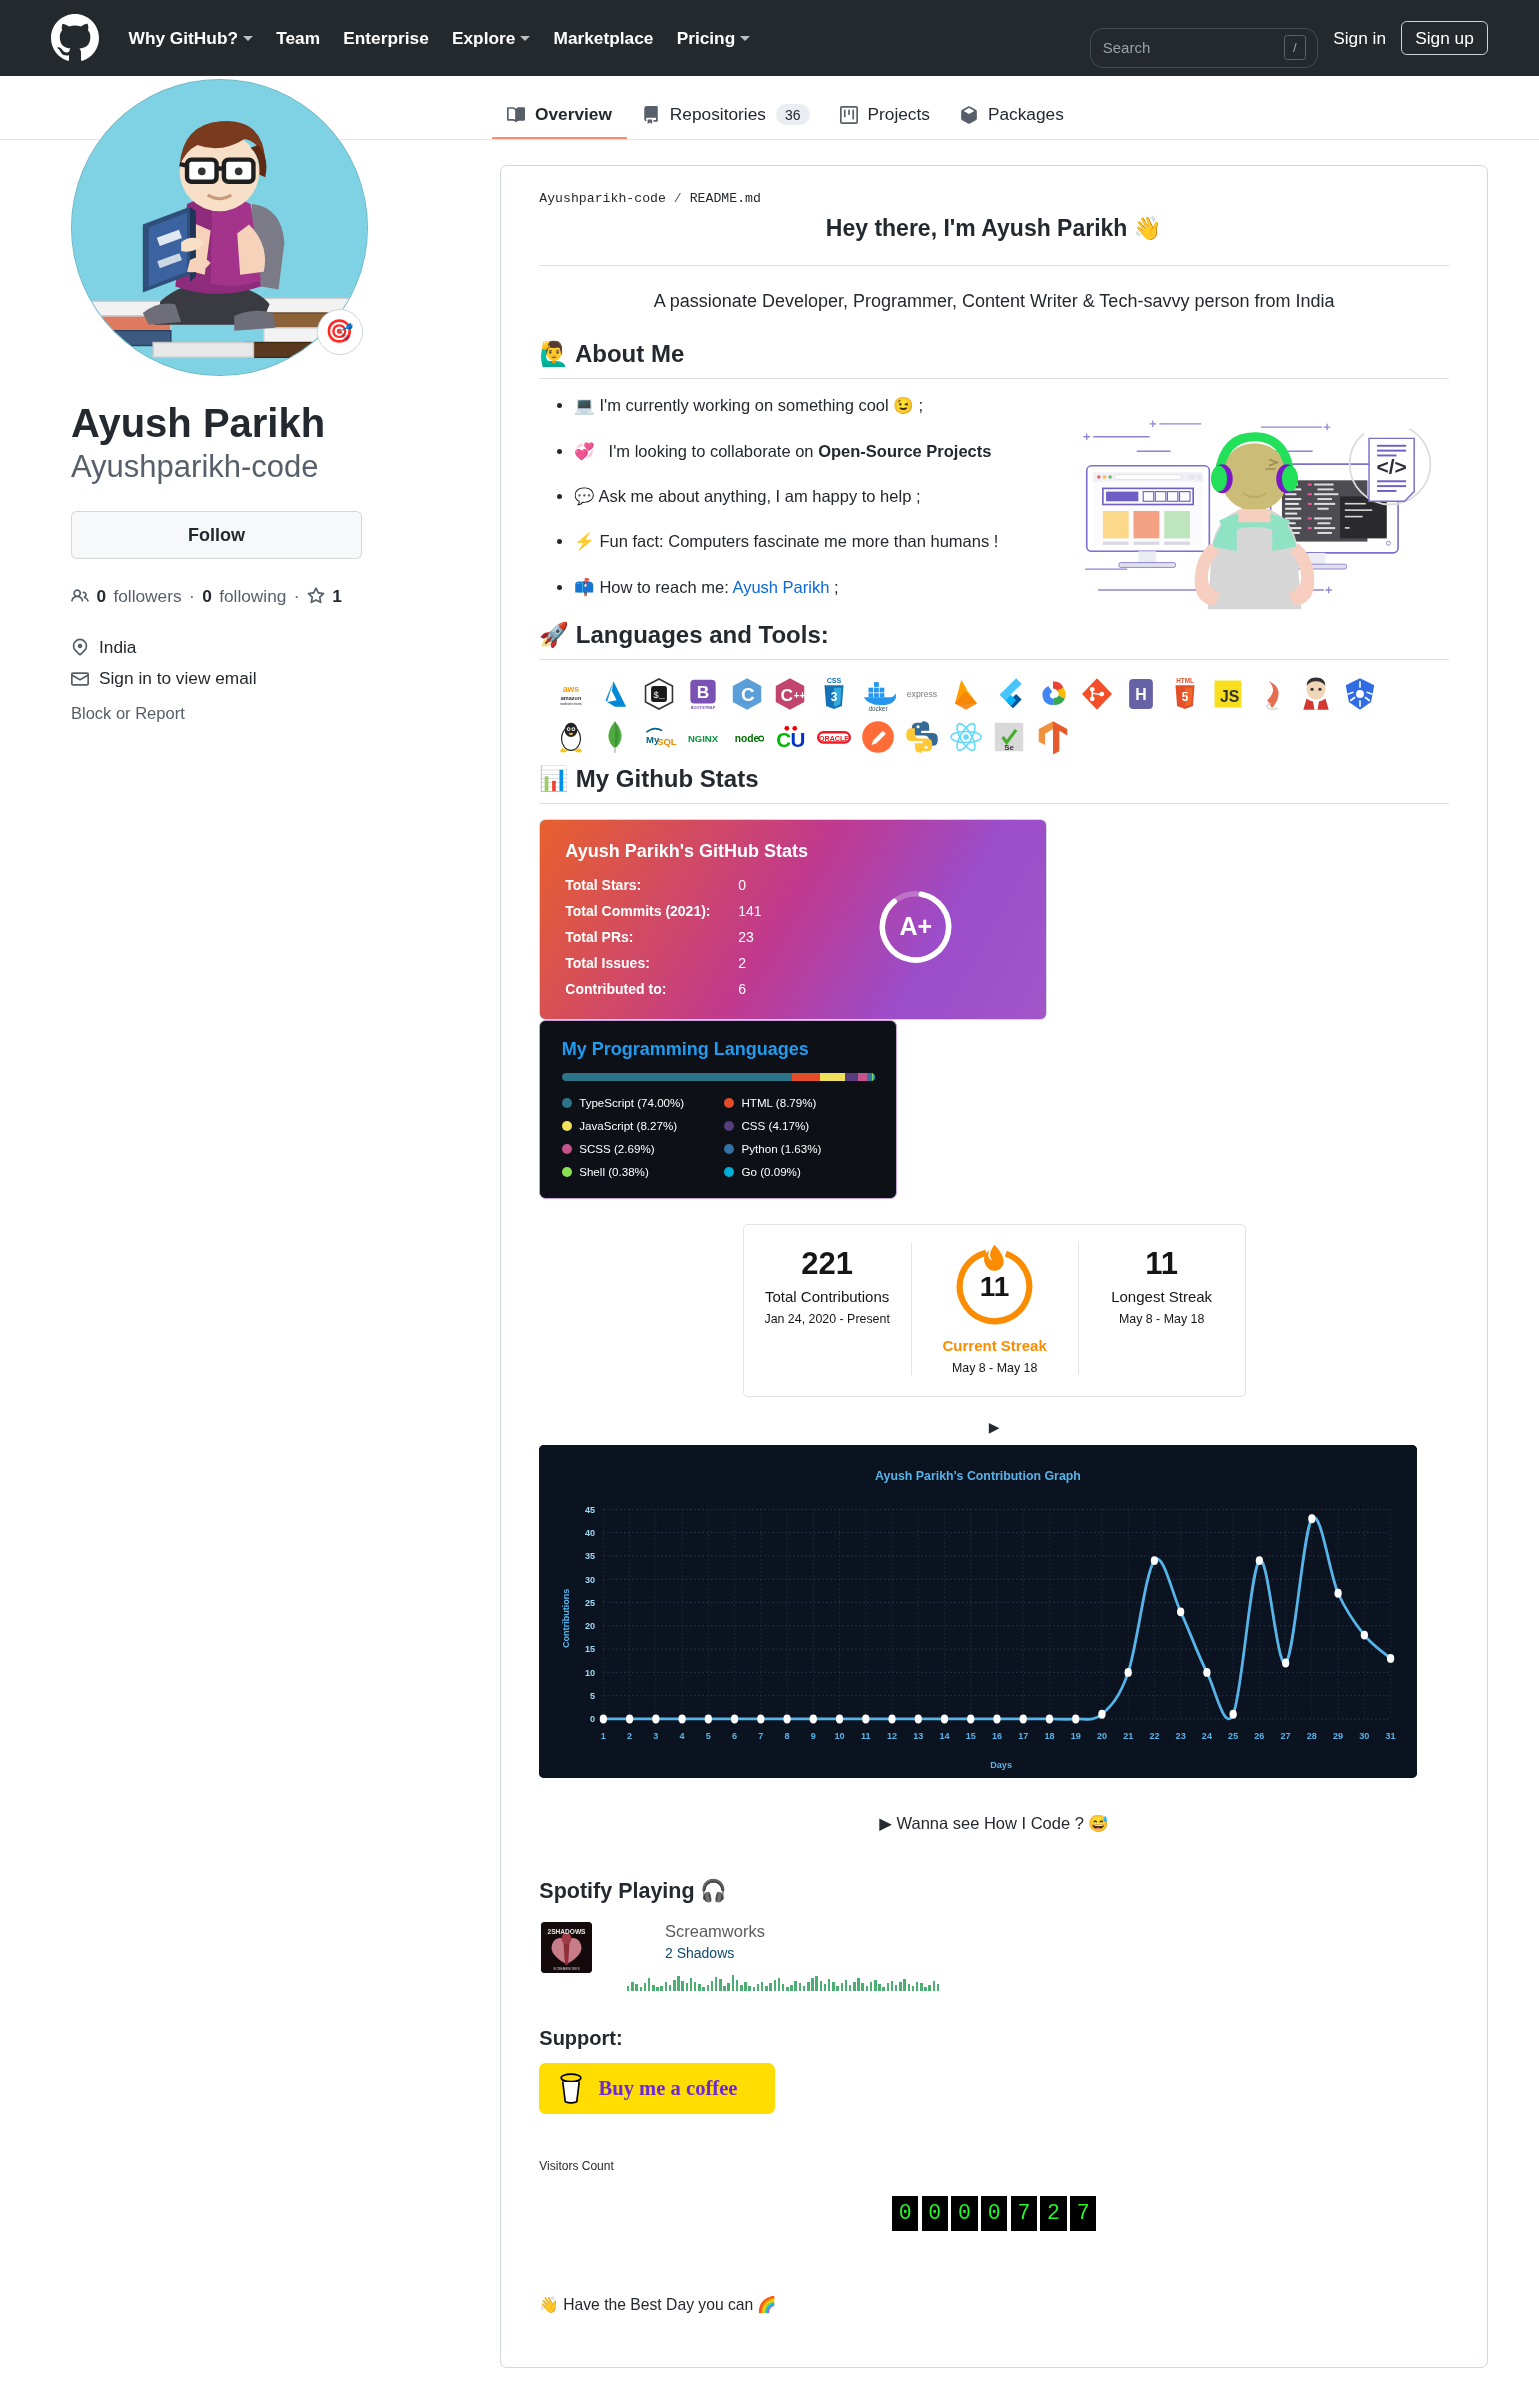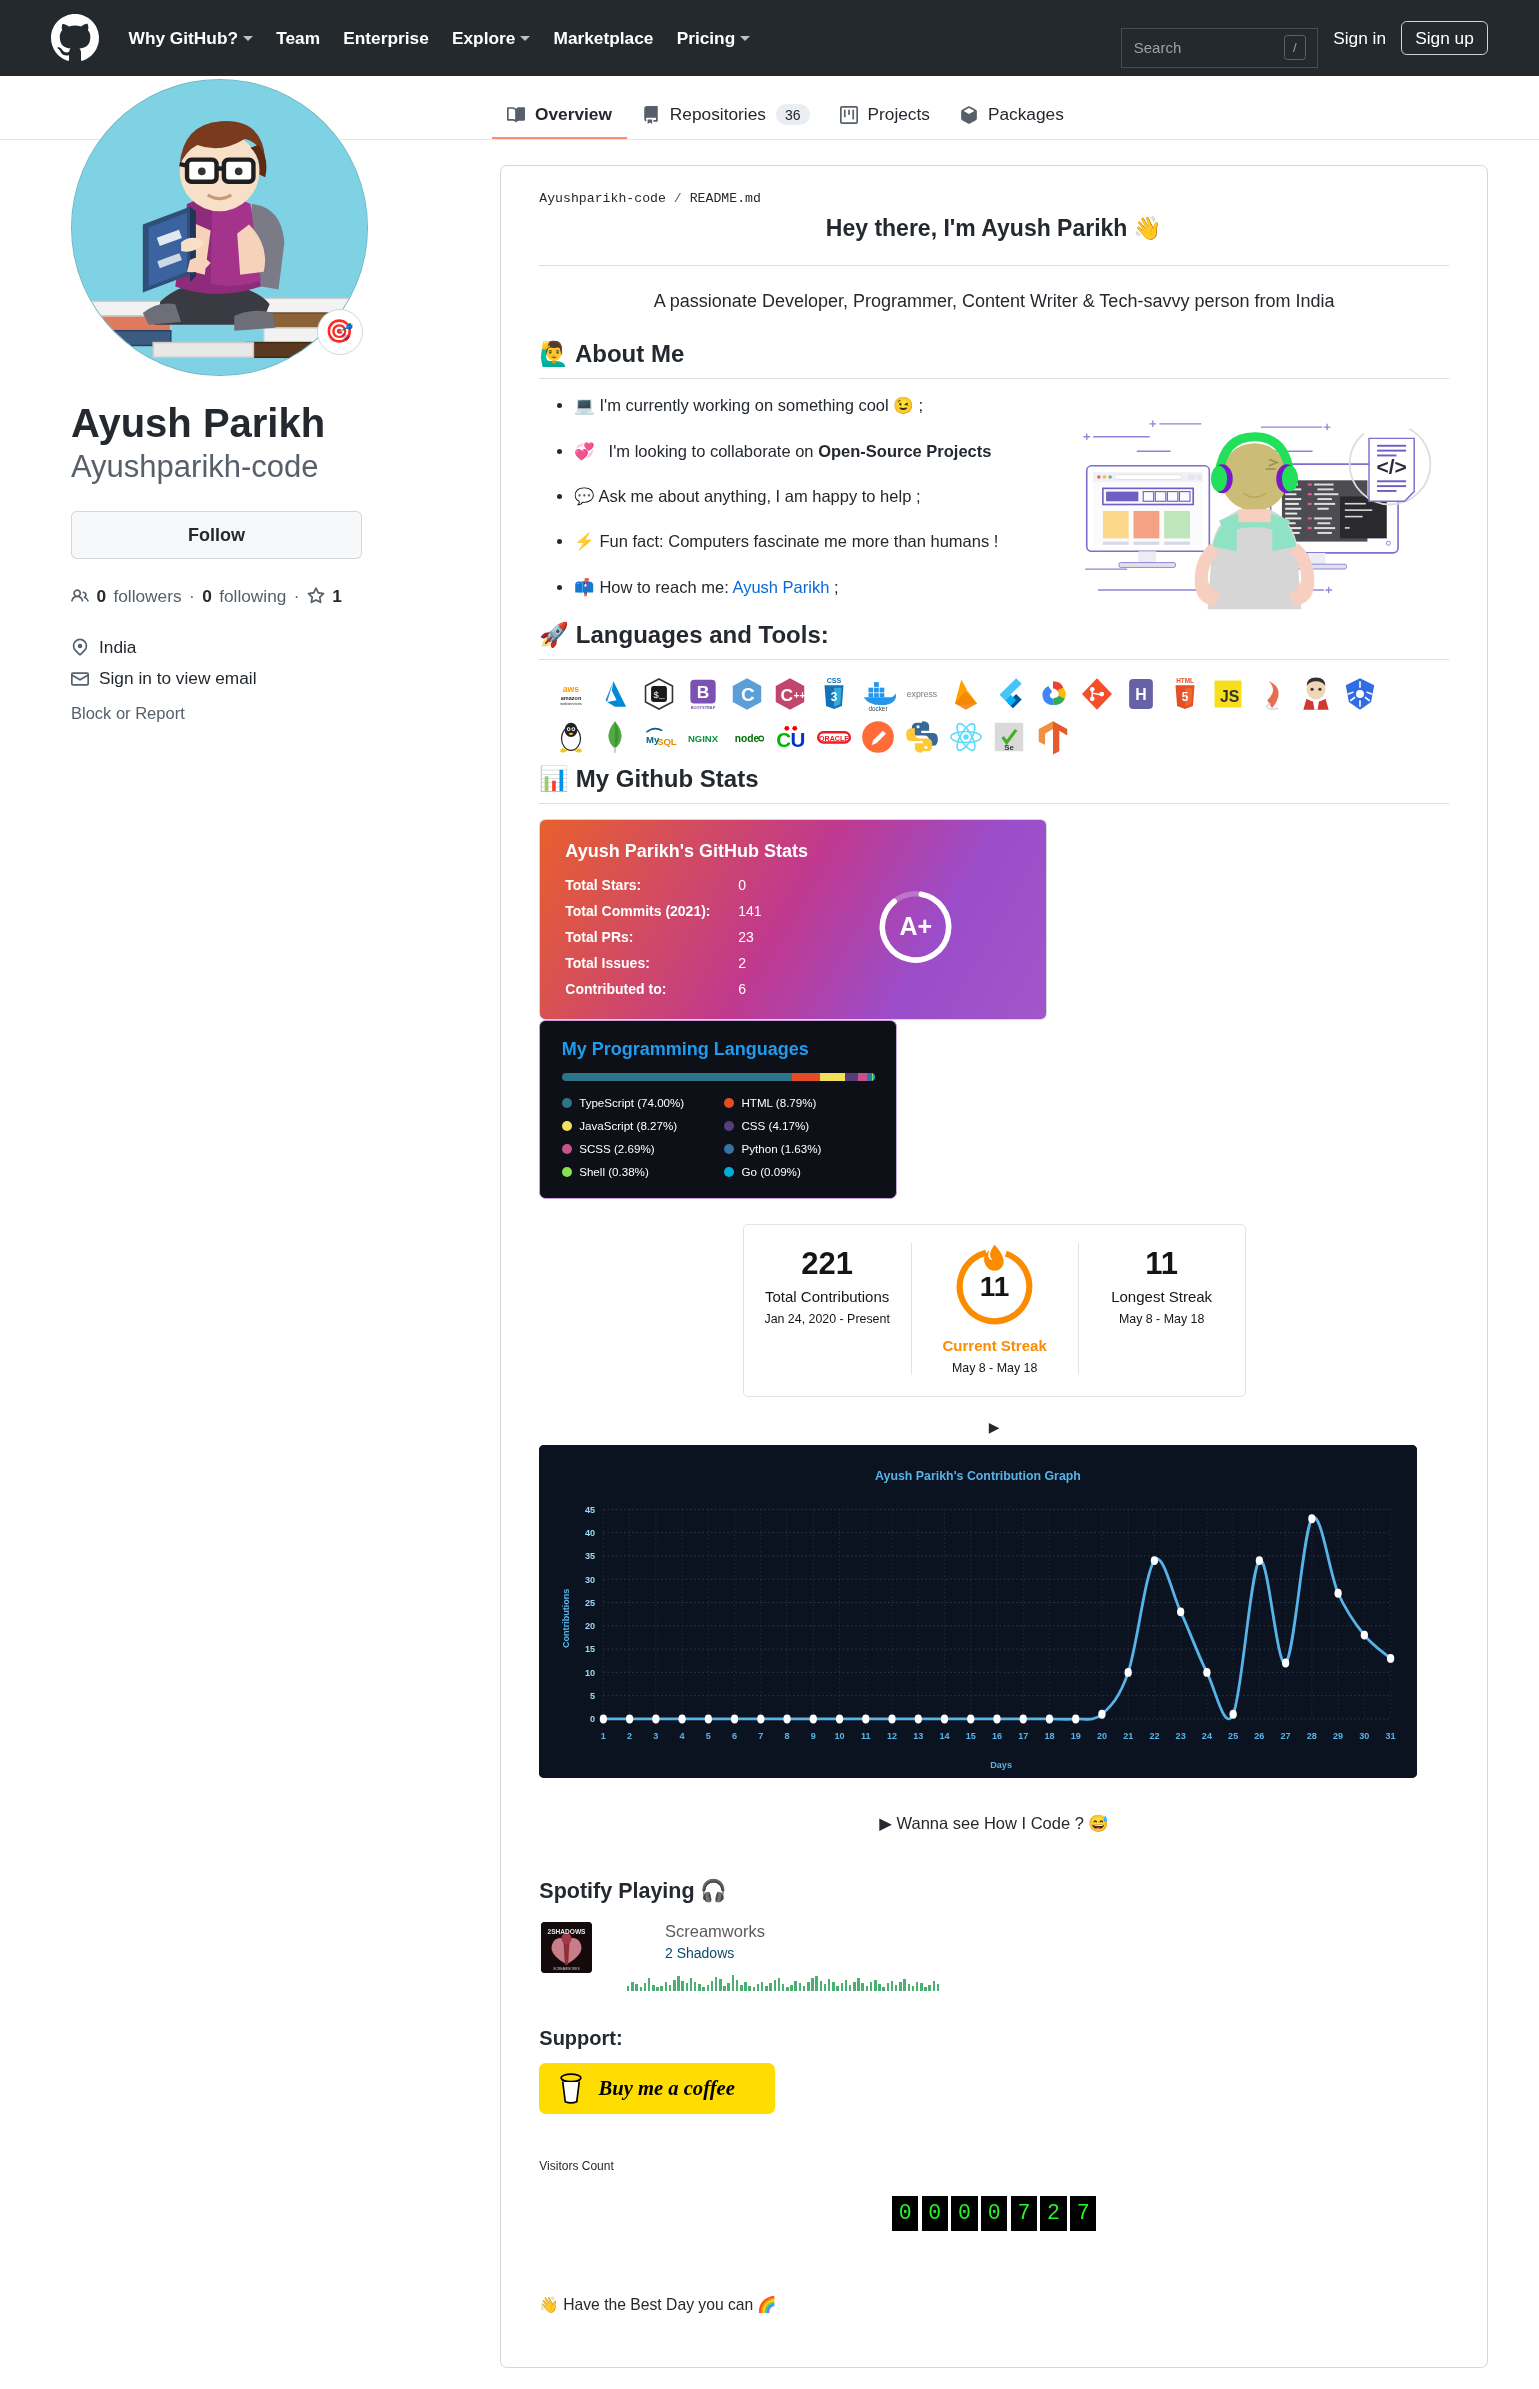--- a/index.html
+++ b/index.html
@@ -24,21 +24,21 @@
   .gh-logo { width: 48px; height: 48px; fill: #fff; flex: 0 0 auto; margin-right: 18px;}
   .gh-nav { display: flex; align-items: center; gap: 0; }
   .gh-nav-item {
     color: #fff; font-size: 17.3px; font-weight: 600;
     padding: 0 11.6px; display: flex; align-items: center; gap: 5px;
     cursor: pointer; white-space: nowrap;
   }
   .caret { width: 0; height: 0; border-left: 5px solid transparent; border-right: 5px solid transparent; border-top: 5px solid #fff; opacity: .7; display:inline-block; }
   .gh-header-right { margin-left: auto; display: flex; align-items: center; gap: 0; }
   .gh-search {
-    width: 197px; height: 40px; border: 0.8px solid #444d56; border-radius: 0;
+    width: 228px; height: 40px; border: 0.8px solid #444d56; border-radius: 13px;
     background: #24292e; color: #b7bdc4; font-size: 15px;
     padding: 0 11.6px; display: flex; align-items: center; position: relative; margin-top: 19px;
   }
   .gh-search input {
     background: transparent; border: 0; outline: 0; color: #b7bdc4;
     font-size: 15px; font-family: inherit; width: 100%;
   }
   .gh-search input::placeholder { color: #9aa1a9; }
   .slash-key {
     width: 21.5px; height: 25px; border: 0.8px solid #5b6167; border-radius: 3.3px;
@@ -220,21 +220,21 @@
   .equalizer { display: flex; align-items: flex-end; gap: 1.7px; height: 18px; margin-top: 11.6px; margin-left: -38px;}
   .equalizer i { width: 2.5px; background: #4caf72; display: block; }
 
   
   .support-head { font-size: 20px; font-weight: 600; margin: 36px 0 13.2px 0; }
   .bmc-btn {
     background: #ffdd00; border-radius: 6.6px; width: 236px; height: 51px;
     display: flex; align-items: center; gap: 13.2px; padding: 0 18px; cursor: pointer;
   }
   .bmc-btn .cup { width: 28px; height: 33px; flex: 0 0 auto; }
-  .bmc-btn .lbl { font-family: "Liberation Serif", serif; font-style: italic; font-weight: 700; font-size: 20.6px; color: #000000; }
+  .bmc-btn .lbl { font-family: "Liberation Serif", serif; font-weight: 700; font-size: 20.6px; color: #6d28d9; }
 
   .visitors-head { font-size: 12px; color: #24292f; margin: 45px 0 23px 0; }
   .counter-row { display: flex; justify-content: center; gap: 3.3px; }
   .counter-digit {
     width: 26.4px; height: 35px; background: #000; color: #25f426;
     display: flex; align-items: center; justify-content: center;
     font-family: "Liberation Mono", monospace; font-size: 21.5px;
   }
   .best-day { font-size: 15.7px; margin: 64px 0 20px 0; display: flex; align-items: center; gap: 6.6px;}
 </style>

